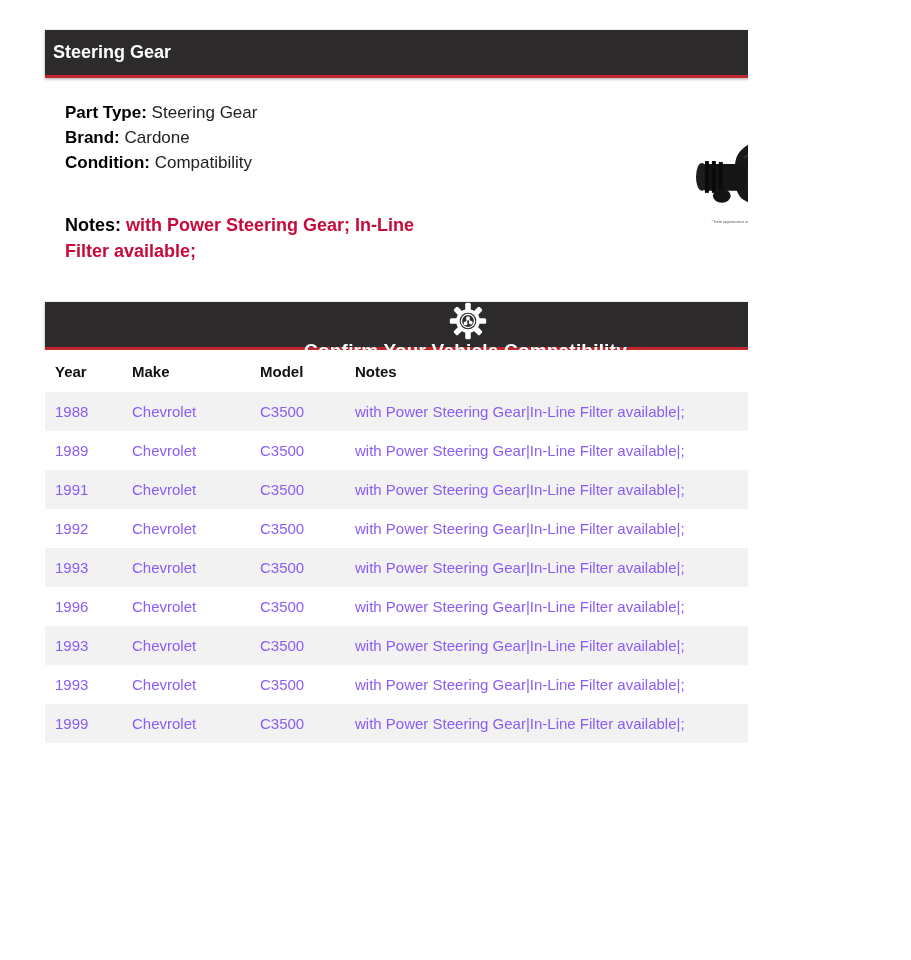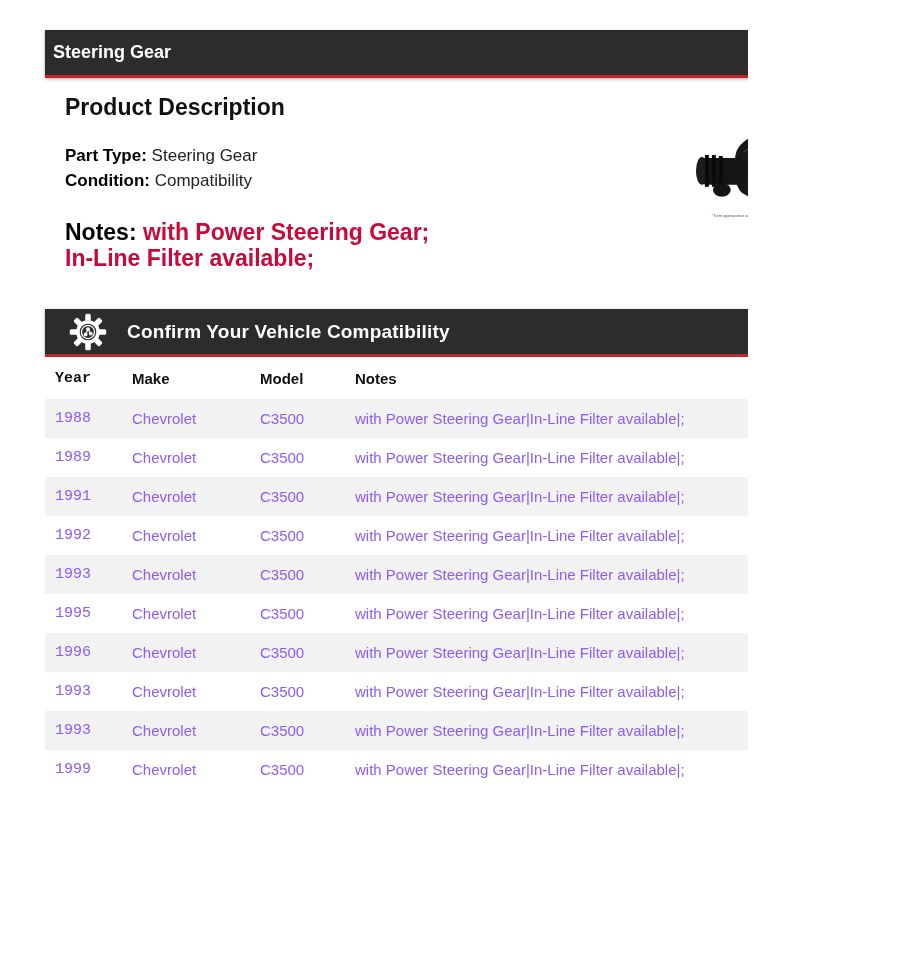--- a/index.html
+++ b/index.html
@@ -10,65 +10,68 @@
 
   .bar {
     background:#2e2b2c;
     border-bottom:3px solid #c0262b;
     height:48px;
     display:flex; align-items:center;
     color:#fff; font-weight:bold;
     box-shadow:0 1px 3px rgba(0,0,0,.35);
   }
   .bar.title-bar { padding-left:8px; font-size:18px; }
-  .bar.compat-bar { margin-top:38px; }
+  .bar.compat-bar { margin-top:38px;flex-direction:column; }
   .bar.compat-bar .gear { margin-left:24px; width:38px; height:38px; flex:0 0 auto; }
   .bar.compat-bar .compat-title { margin-left:20px; font-size:19px; letter-spacing:.2px; }
 
   .description { position:relative; padding-left:20px; }
   .desc-heading { margin-top:16px; font-size:23px; font-weight:bold; color:#111; }
   .details { margin-top:22px; font-size:17px; line-height:25px; color:#222; }
   .details b { color:#000; }
-  .notes { margin-top:26px; width:392px; font-size:23px; font-weight:bold; line-height:26px; color:#000; }
+  .notes { margin-top:37px; width:392px; font-size:18px; font-weight:bold; line-height:26px; color:#000; }
   .notes .notes-red { color:#c70a3a; }
 
   .product-figure { position:absolute; top:18px; right:0; width:174px; text-align:center; }
   .product-figure svg { display:block; width:174px; height:100px; }
   .figure-caption { font-size:4px; color:#555; margin-top:1px; white-space:nowrap; overflow:hidden; }
 
   table.compat { width:100%; border-collapse:collapse; table-layout:fixed; background:#fff; }
   table.compat th {
     text-align:left; font-size:15px; font-weight:bold; color:#111;
     height:42px; vertical-align:middle; padding:0;
   }
   table.compat td {
     font-size:15px; color:#8b5cf6; height:39px; vertical-align:middle; padding:0;
     white-space:nowrap; overflow:hidden;
   }
-  table.compat th:first-child, table.compat td:first-child { padding-left:10px;font-family:Liberation Mono, monospace; }
+  table.compat th:first-child, table.compat td:first-child { padding-left:10px; }
   table.compat tbody tr:nth-child(odd) { background:#f2f2f2; }
   table.compat tbody tr:nth-child(even) { background:#ffffff; }
 </style>
 </head>
 <body>
 
 <div class="page">
   <div class="content">
 
     <div class="bar title-bar">
       <span>Steering Gear</span>
     </div>
 
     <div class="description">
-      <div class="desc-heading">Product Description</div>
 
       <div class="details">
         <div>
           <b>Part Type:</b>
           <span>Steering Gear</span>
+        </div>
+        <div>
+          <b>Brand:</b>
+          <span>Cardone</span>
         </div>
         <div>
           <b>Condition:</b>
           <span>Compatibility</span>
         </div>
       </div>
 
       <div class="notes">
         <b>Notes:</b>
         <span class="notes-red">with Power Steering Gear; In-Line Filter available;</span>
@@ -168,26 +171,20 @@
             <td>C3500</td>
             <td>with Power Steering Gear|In-Line Filter available|;</td>
           </tr>
           <tr>
             <td>1993</td>
             <td>Chevrolet</td>
             <td>C3500</td>
             <td>with Power Steering Gear|In-Line Filter available|;</td>
           </tr>
           <tr>
-            <td>1995</td>
-            <td>Chevrolet</td>
-            <td>C3500</td>
-            <td>with Power Steering Gear|In-Line Filter available|;</td>
-          </tr>
-          <tr>
             <td>1996</td>
             <td>Chevrolet</td>
             <td>C3500</td>
             <td>with Power Steering Gear|In-Line Filter available|;</td>
           </tr>
           <tr>
             <td>1993</td>
             <td>Chevrolet</td>
             <td>C3500</td>
             <td>with Power Steering Gear|In-Line Filter available|;</td>

